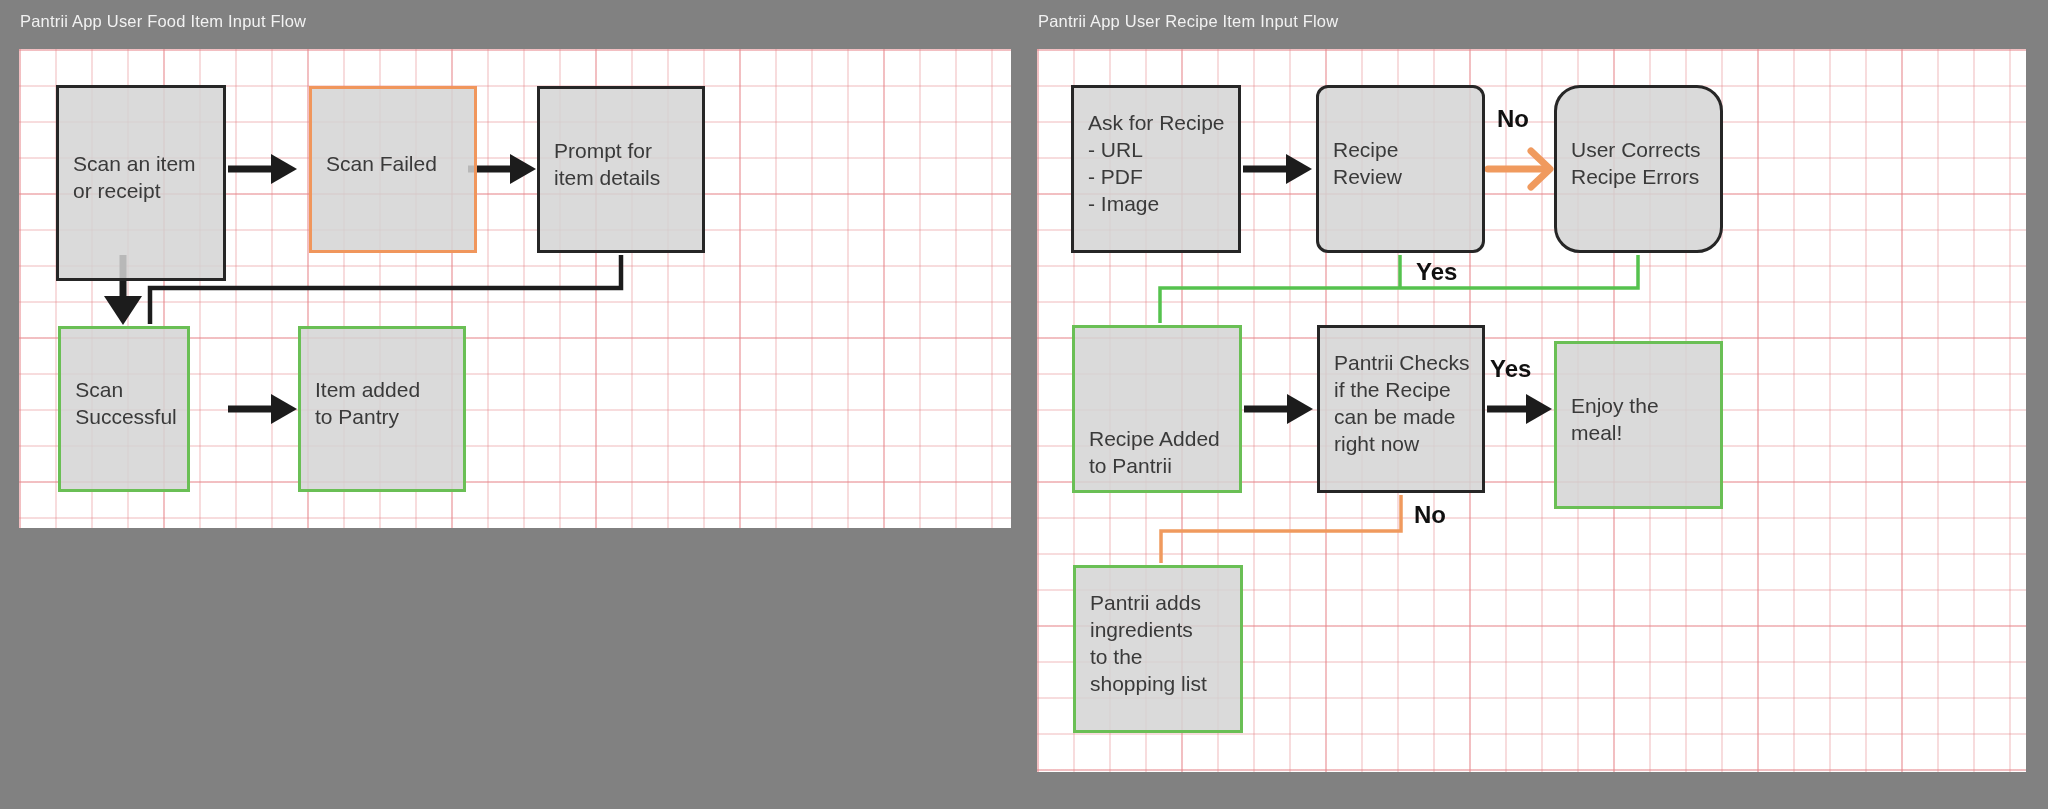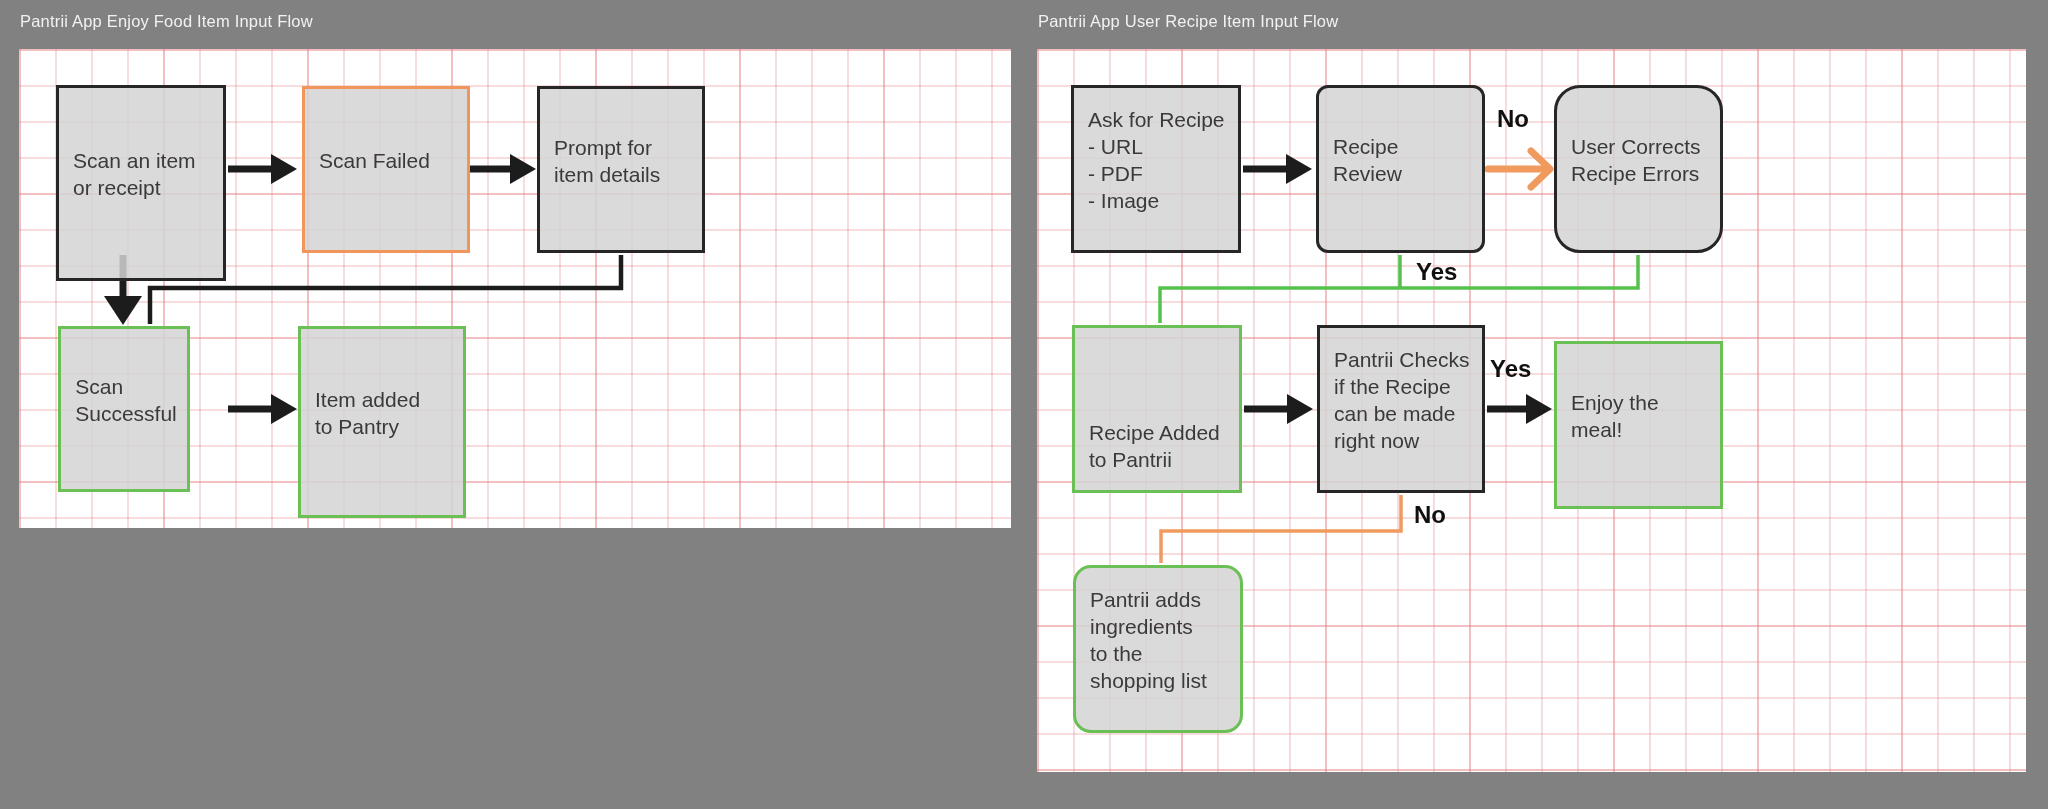--- a/index.html
+++ b/index.html
@@ -32,21 +32,21 @@
   }
   #left-canvas  { left: 19px;   top: 49px; width: 992px; height: 479px; }
   #right-canvas { left: 1037px; top: 49px; width: 989px; height: 723px; }
 
   .node {
     position: absolute;
     background: rgba(211,211,211,0.85);
     border: 3px solid #262626;
     display: flex;
     align-items: center;
-    padding: 0 10px 16px 14px;
+    padding: 0 10px 10px 14px;
   }
   .node .label {
     white-space: pre-line;
     font-size: 21px;
     line-height: 1.28;
     color: #3a3a3a;
   }
   .node.green  { border-color: #6abf55; }
   .node.orange { border-color: #f0965c; }
 
@@ -57,44 +57,44 @@
   }
   .edge-label {
     position: absolute;
     font-weight: bold;
     font-size: 24px;
     color: #101010;
   }
 
   
   #node-scan-item       { left: 37px;  top: 36px;  width: 170px; height: 196px; }
-  #node-scan-failed     { left: 283px; top: 37px;  width: 168px; height: 167px; text-align: right; }
+  #node-scan-failed     { left: 290px; top: 37px;  width: 168px; height: 167px; text-align: right; }
   #node-prompt-details  { left: 518px; top: 37px;  width: 168px; height: 167px; }
   #node-scan-successful { left: 39px;  top: 277px; width: 132px; height: 166px; justify-content: center; }
-  #node-item-added      { left: 279px; top: 277px; width: 168px; height: 192px; }
+  #node-item-added      { left: 279px; top: 277px; width: 168px; height: 166px; }
 
   
   #node-ask-recipe       { left: 34px;  top: 36px;  width: 170px; height: 168px; }
   #node-recipe-review    { left: 279px; top: 36px;  width: 169px; height: 168px; border-radius: 12px; }
   #node-user-corrects    { left: 517px; top: 36px;  width: 169px; height: 168px; border-radius: 26px; }
   #node-recipe-added     { left: 35px;  top: 276px; width: 170px; height: 168px; align-items: flex-end; }
   #node-pantrii-checks   { left: 280px; top: 276px; width: 168px; height: 168px; }
   #node-enjoy-meal       { left: 517px; top: 276px; width: 169px; height: 168px; margin-top: 16px; }
-  #node-adds-ingredients { left: 36px;  top: 516px; width: 170px; height: 168px; border-radius: 18px; }
+  #node-adds-ingredients { left: 36px;  top: 516px; width: 170px; height: 168px; }
 
   
   #label-review-no  { left: 460px; top: 56px;  }
   #label-review-yes { left: 379px; top: 209px; }
   #label-checks-yes { left: 453px; top: 306px; }
   #label-checks-no  { left: 377px; top: 452px; }
 </style>
 </head>
 <body>
 
-<div id="left-title" class="board-title">Pantrii App Enjoy Food Item Input Flow</div>
+<div id="left-title" class="board-title">Pantrii App User Food Item Input Flow</div>
 
 <div id="left-canvas" class="canvas">
 
   <svg class="edge-layer" width="992" height="479" viewBox="0 0 992 479">
 
     <g>
       <line x1="209" y1="120" x2="254" y2="120" stroke="#1c1c1c" stroke-width="7"></line>
       <polygon points="252,105 278,120 252,135" fill="#1c1c1c"></polygon>
     </g>
 

